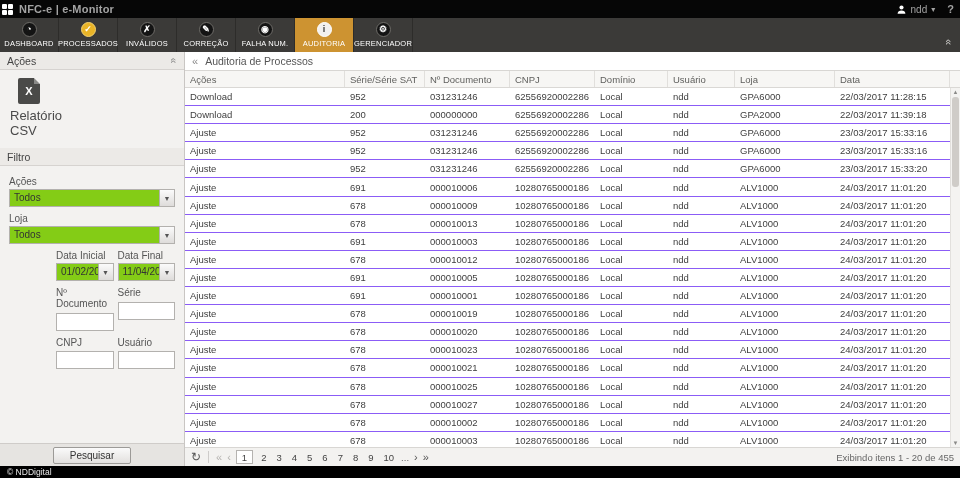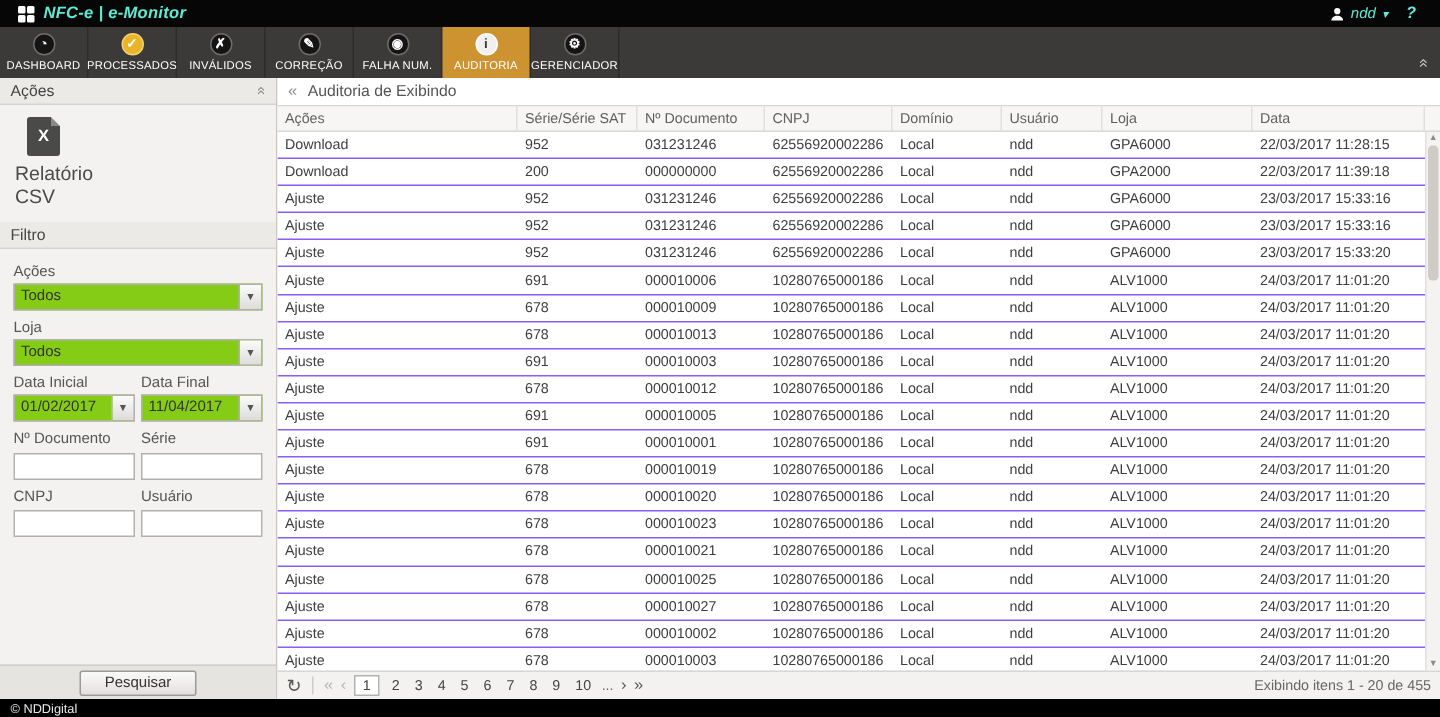--- a/index.html
+++ b/index.html
@@ -1,21 +1,21 @@
 <!DOCTYPE html>
 <html><head>
 <meta charset="utf-8">
 <style>
   * { margin:0; padding:0; box-sizing:border-box; }
   html,body { width:960px; height:478px; overflow:hidden; }
   body { font-family:"Liberation Sans", sans-serif; background:#fff; color:#333; }
   .app { width:960px; height:478px; display:flex; flex-direction:column; }
 
   
-  .topbar { height:18px; background:#060606; color:#5eead4; display:flex; align-items:center; padding:0 12px; flex:0 0 18px;font-style:italic; }
+  .topbar { height:18px; background:#060606; color:#a3a3a3; display:flex; align-items:center; padding:0 2px; flex:0 0 18px; }
   .app-icon { display:grid; grid-template-columns:5px 5px; grid-gap:1px; margin-right:6px; }
   .app-icon i { width:5px; height:5px; background:#fff; border-radius:1px; }
   .topbar-title { font-size:11px; font-weight:bold; letter-spacing:.2px; }
   .topbar-right { margin-left:auto; display:flex; align-items:center; gap:12px; font-size:10px; }
   .user-menu { display:flex; align-items:center; gap:4px; cursor:pointer; }
   .caret { font-size:8px; }
   .help-btn { font-size:11px; font-weight:bold; cursor:pointer; margin-right:4px; }
 
   
   .tabbar { height:34px; background:#3b3a38; display:flex; align-items:stretch; position:relative; flex:0 0 34px; }
@@ -43,21 +43,21 @@
   .csv-icon::after { content:""; position:absolute; top:0; right:0; border-style:solid; border-width:0 6px 6px 0;
                      border-color:#f3f2f0 #f3f2f0 #8a8a88 #8a8a88; }
   .csv-label { font-size:13px; color:#4a4a4a; }
 
   .filter-form { padding:4px 9px 0; }
   .f-label { display:block; font-size:10px; color:#555; margin:6px 0 2px; }
   .combo { display:flex; height:18px; border:1px solid #b3b1ae; background:#84cc16; cursor:pointer; }
   .combo-text { flex:1; font-size:10px; color:#333; padding:2px 4px; overflow:hidden; white-space:nowrap; }
   .combo-arrow { width:15px; background:linear-gradient(#fbfbfb,#dedcda); border-left:1px solid #b3b1ae;
                  display:flex; align-items:center; justify-content:center; font-size:7px; color:#555; }
-  .f-row2 { display:flex; gap:4px; }
+  .f-row2 { display:flex; gap:4px;margin-left:47px; }
   .f-col { flex:1; min-width:0; }
   .f-input { width:100%; height:18px; border:1px solid #b3b1ae; background:#fff; font-size:10px; padding:2px 4px;
              font-family:"Liberation Sans", sans-serif; }
   .sidebar-spacer { flex:1; }
   .search-bar { height:23px; background:#e6e4e1; border-top:1px solid #cfccc9; display:flex; align-items:center;
                 justify-content:center; flex:0 0 23px; }
   .search-btn { font-family:"Liberation Sans", sans-serif; font-size:10px; color:#333; padding:2px 16px;
                 background:linear-gradient(#fafafa,#e2e0de); border:1px solid #9c9a97; border-radius:2px; cursor:pointer; }
 
   
@@ -227,21 +227,21 @@
 
       <div class="sidebar-spacer"></div>
       <div class="search-bar">
         <button class="search-btn">Pesquisar</button>
       </div>
     </aside>
 
     <section class="content">
       <div class="content-header">
         <span class="hdr-collapse">«</span>
-        <span>Auditoria de Exibindo</span>
+        <span>Auditoria de Processos</span>
       </div>
 
       <div class="grid-header" id="grid-header">
           <div class="hcell c0">Ações</div>
           <div class="hcell c1">Série/Série SAT</div>
           <div class="hcell c2">Nº Documento</div>
           <div class="hcell c3">CNPJ</div>
           <div class="hcell c4">Domínio</div>
           <div class="hcell c5">Usuário</div>
           <div class="hcell c6">Loja</div>

